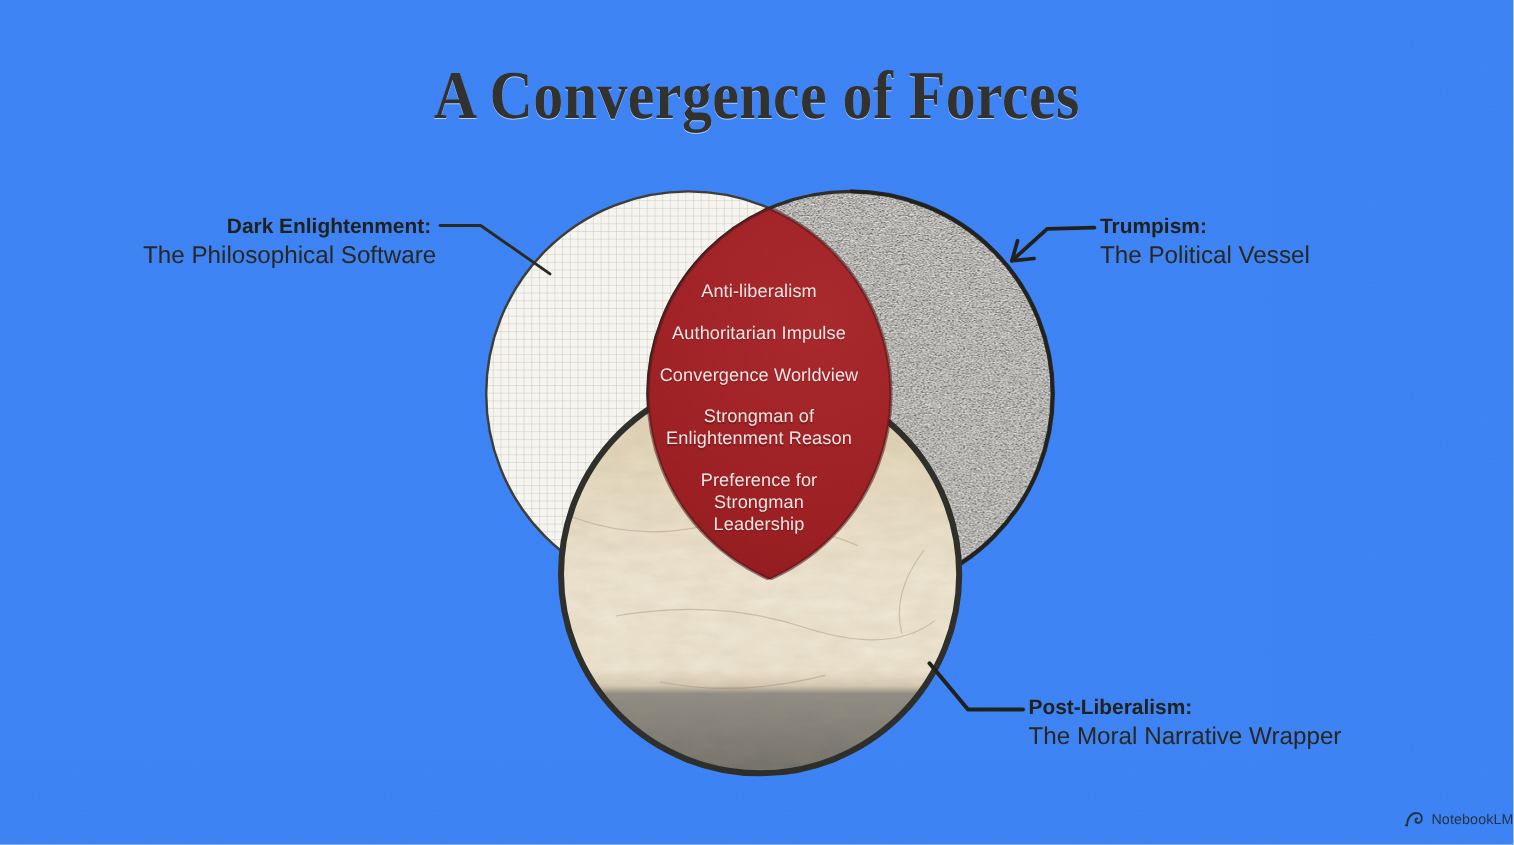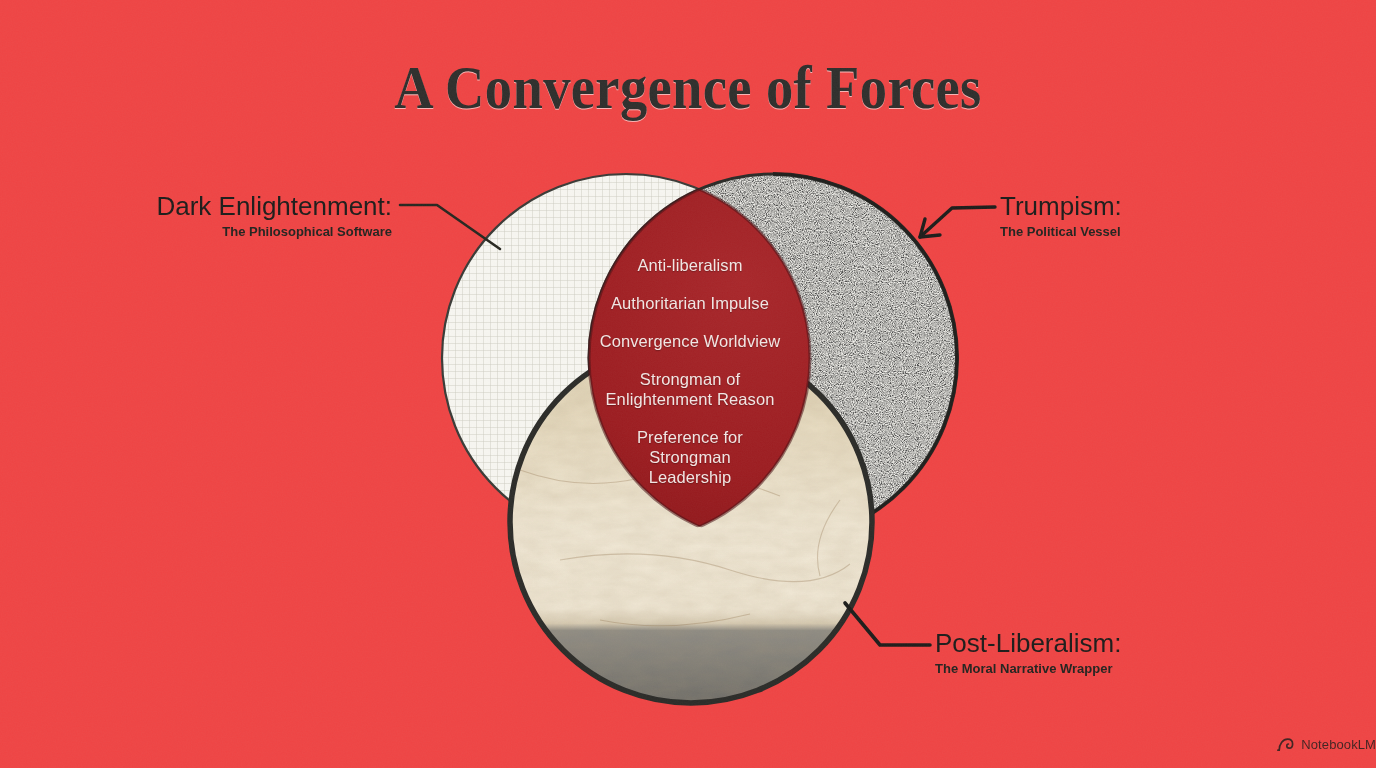--- a/index.html
+++ b/index.html
@@ -4,21 +4,21 @@
 <style>
   html, body {
     margin: 0;
     padding: 0;
     background: #ffffff;
   }
   #canvas {
     position: relative;
     width: 1376px;
     height: 768px;
-    background: #ef4444;
+    background: #3b82f6;
     overflow: hidden;
     font-family: "Liberation Sans", sans-serif;
   }
   
   #paper-grain {
     position: absolute;
     inset: 0;
     pointer-events: none;
     opacity: .55;
     z-index: 60;
@@ -46,28 +46,28 @@
     width: 1376px;
     height: 768px;
     z-index: 20;
   }
   .callout {
     position: absolute;
     z-index: 45;
     color: #1c1c1a;
   }
   .callout .ttl {
-    font-size: 26px;
-    font-weight: 400;
+    font-size: 19px;
+    font-weight: 700;
     line-height: 25px;
     white-space: nowrap;
   }
   .callout .sub {
-    font-size: 13px;
-    font-weight: 700;
+    font-size: 22px;
+    font-weight: 400;
     line-height: 26px;
     white-space: nowrap;
     color: #23231f;
   }
   #callout-left  { left: 130px; top: 194px; text-align: right; width: 262px; }
   #callout-right { left: 1000px; top: 194px; text-align: left; }
   #callout-bottom{ left: 935px; top: 631px; text-align: left; }
 
   #center-list {
     position: absolute;

